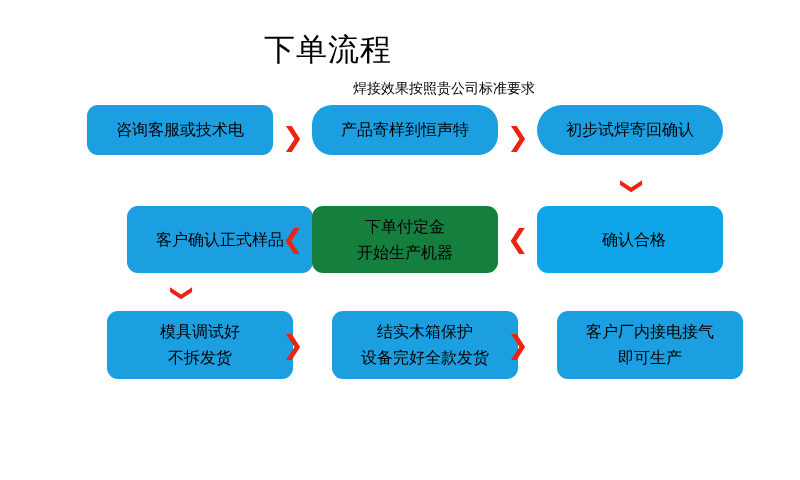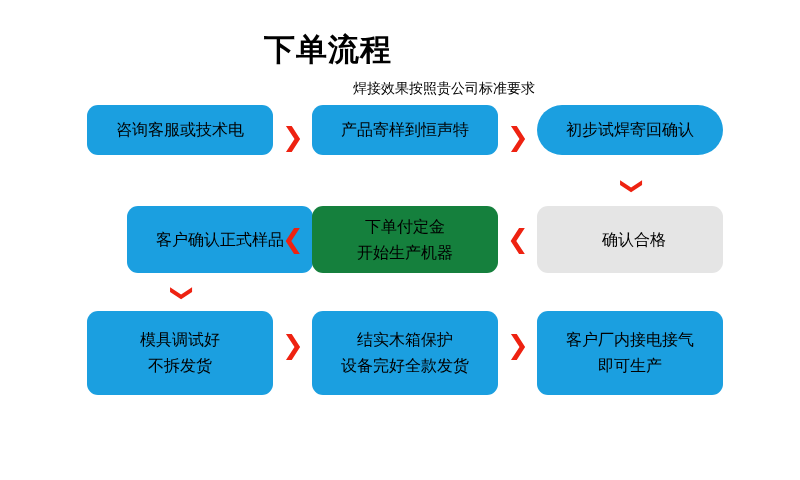--- a/index.html
+++ b/index.html
@@ -25,21 +25,21 @@
 
   
   .title {
     position: absolute;
     left: 0;
     top: 30px;
     width: 656px;
     text-align: center;
     font-size: 31px;
     line-height: 38px;
-    font-weight: 700;
+    font-weight: 400;
     color: #000000;
     letter-spacing: 1px;
   }
   .subtitle {
     position: absolute;
     left: 0;
     top: 78px;
     width: 800px;
     text-align: center;
     font-size: 14px;
@@ -65,21 +65,21 @@
     box-sizing: border-box;
   }
   .node .line {
     display: block;
     white-space: nowrap;
   }
 
   
   .r1 { top: 105px; height: 50px; }
   .r2 { top: 206px; height: 67px; }
-  .r3 { top: 311px; height: 84px; }
+  .r3 { top: 311px; height: 68px; margin-left: 20px; }
 
   .c1 { left: 87px;  width: 186px; }
   .c2 { left: 312px; width: 186px; }
   .c3 { left: 537px; width: 186px; }
 
   
   .arrow {
     position: absolute;
     color: #EE2211;
     font-weight: bold;
@@ -118,21 +118,21 @@
 
   <div class="title">下单流程</div>
   <div class="subtitle">焊接效果按照贵公司标准要求</div>
 
   <div class="node r1 c1" style="background: rgb(27, 159, 224);">
     <span class="line">咨询客服或技术电</span>
   </div>
 
   <div class="arrow arrow-h a-r1-1" style="color: rgb(238, 34, 17);">❯</div>
 
-  <div class="node r1 c2" style="background: rgb(27, 159, 224);">
+  <div class="node r1 c2" style="background: rgb(27, 159, 224); border-radius: 20px;">
     <span class="line">产品寄样到恒声特</span>
   </div>
 
   <div class="arrow arrow-h a-r1-2" style="color: rgb(238, 34, 17);">❯</div>
 
   <div class="node r1 c3" style="background: rgb(27, 159, 224); border-radius: 28px;">
     <span class="line">初步试焊寄回确认</span>
   </div>
 
   <div class="arrow arrow-v a-v-right" style="transform: rotate(-90deg); color: rgb(238, 34, 17);">❮</div>
@@ -143,21 +143,21 @@
 
   <div class="arrow arrow-h a-r2-1" style="color: rgb(238, 34, 17);">❮</div>
 
   <div class="node r2 c2" style="background: #15803d;">
     <span class="line">下单付定金</span>
     <span class="line">开始生产机器</span>
   </div>
 
   <div class="arrow arrow-h a-r2-2" style="color: rgb(238, 34, 17);">❮</div>
 
-  <div class="node r2 c3" style="background: #e5e5e5; padding-left: 8px;">
+  <div class="node r2 c3" style="background: #0ea5e9; padding-left: 8px;">
     <span class="line">确认合格</span>
   </div>
 
   <div class="arrow arrow-v a-v-left" style="transform: rotate(-90deg); color: rgb(238, 34, 17);">❮</div>
 
   <div class="node r3 c1" style="background: rgb(27, 159, 224);">
     <span class="line">模具调试好</span>
     <span class="line">不拆发货</span>
   </div>
 

